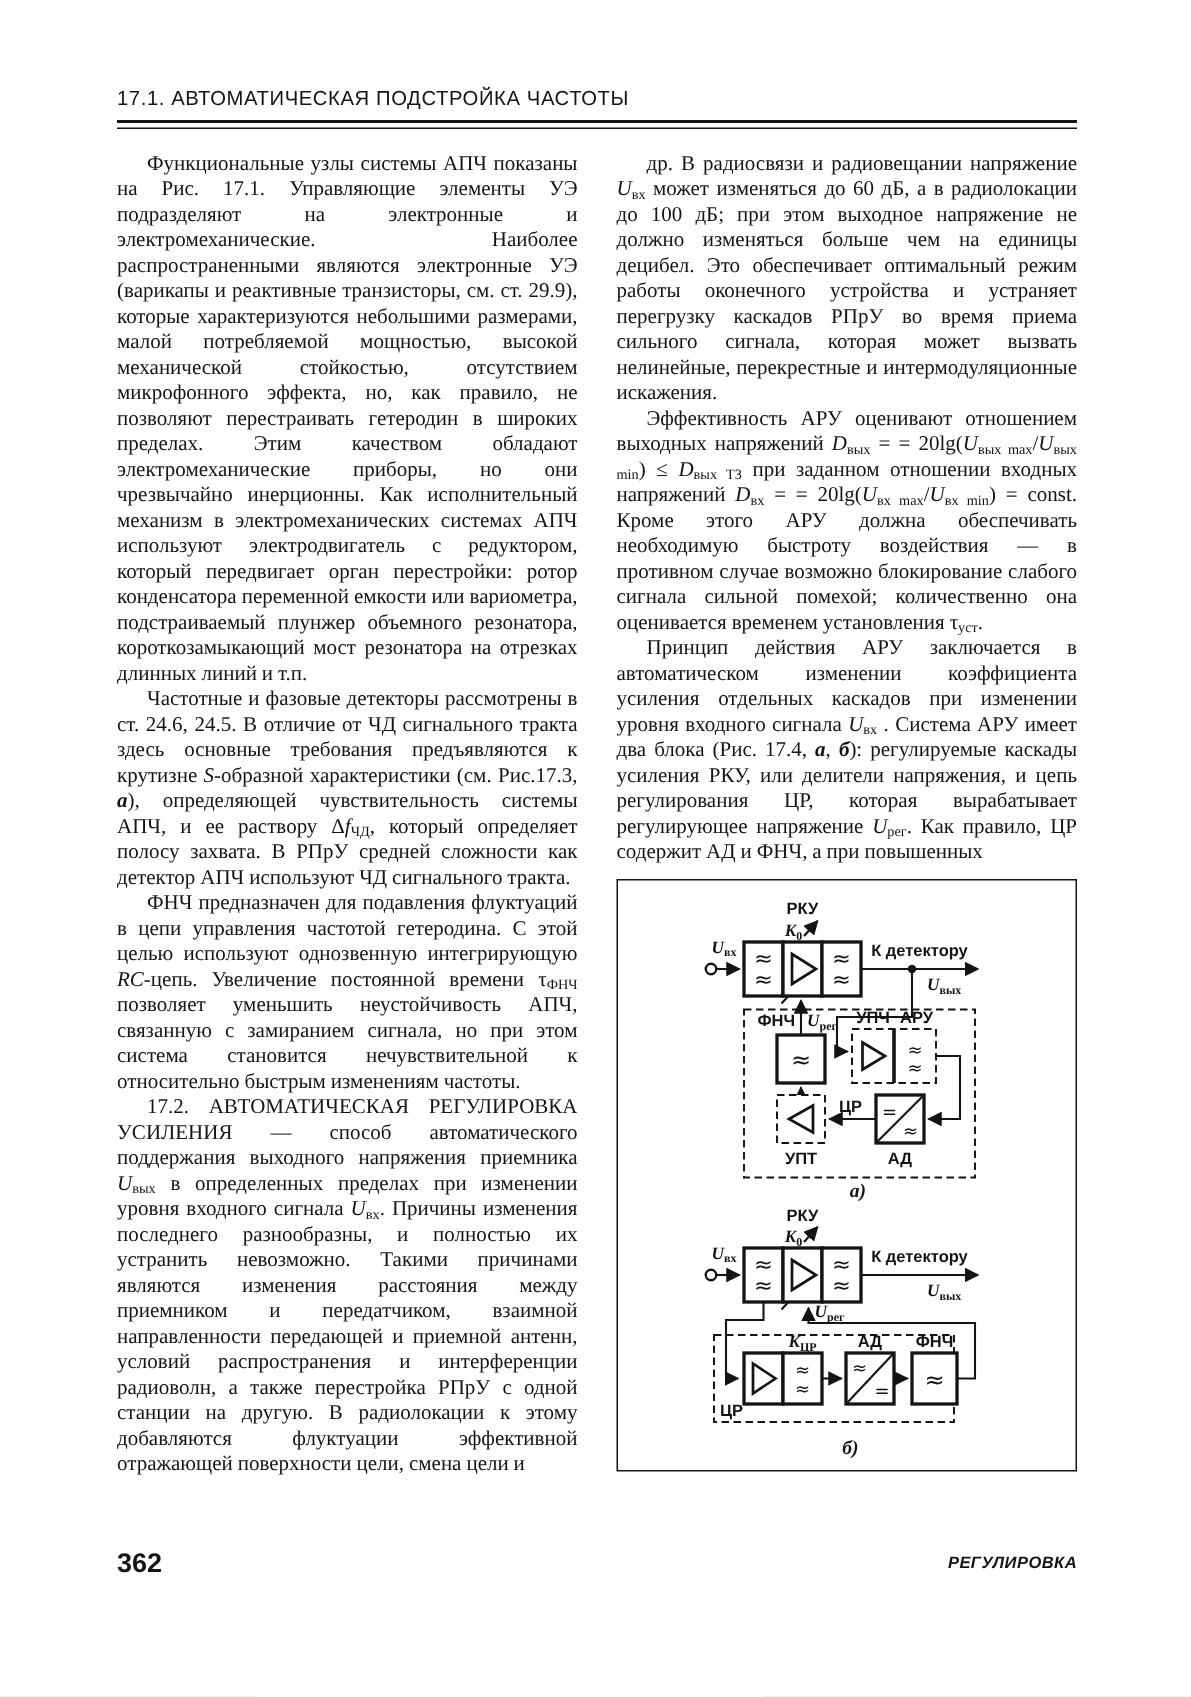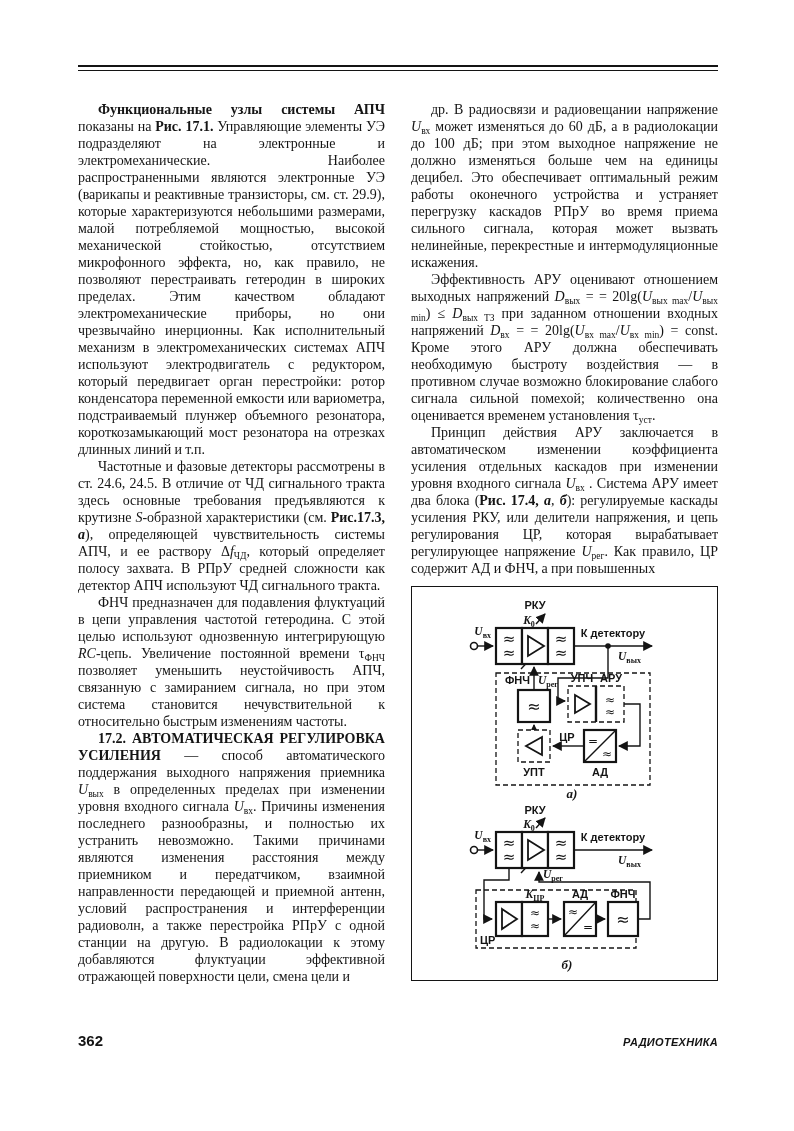--- a/index.html
+++ b/index.html
@@ -6,46 +6,47 @@
   .page{position:relative;width:794px;height:1131px;background:#ffffff;margin:0 auto;
         font-family:"Liberation Serif",serif;color:#141414;overflow:hidden;}
   
   .header{position:absolute;left:78px;right:76px;top:58px;}
   .header-title{font-family:"Liberation Sans",sans-serif;font-size:13.5px;letter-spacing:.4px;color:#141414;}
   .rule{margin-top:7px;border-top:2.4px solid #141414;border-bottom:1.3px solid #141414;height:2.6px;}
   
   .columns{position:absolute;top:101px;left:78px;width:640px;display:flex;gap:26px;}
   .col{width:307px;font-size:14px;line-height:17px;text-align:justify;}
   .col p{margin:0;text-indent:20px;word-spacing:-0.2px;}
-  .run-b{font-weight:700;}
+  .run-b{font-weight:400;}
   .run-i{font-style:italic;}
   .run-bi{font-weight:700;font-style:italic;}
   .run-sub{font-size:.68em;vertical-align:-0.28em;line-height:0;letter-spacing:0;}
   
   .figure{margin-top:9px;border:1.6px solid #141414;padding:7px 0 6px;background:#fff;}
   .figure svg{display:block;width:100%;height:auto;}
   .caption{text-align:center;font-weight:700;font-size:15px;margin-top:3px;}
   
   .flab{font-family:"Liberation Sans",sans-serif;font-weight:700;font-size:11px;fill:#141414;}
   .fvar{font-family:"Liberation Serif",serif;font-style:italic;font-weight:700;font-size:11.5px;fill:#141414;}
   .fsub{font-size:8px;font-style:normal;}
   .fsym15{font-family:"DejaVu Sans",sans-serif;font-size:15px;fill:#141414;}
   .fsym12{font-family:"DejaVu Sans",sans-serif;font-size:12px;fill:#141414;}
   .fsym16{font-family:"DejaVu Sans",sans-serif;font-size:16px;fill:#141414;}
   .fsubcap{font-family:"Liberation Serif",serif;font-weight:700;font-style:italic;font-size:13px;fill:#141414;}
   
-  .pagenum{position:absolute;left:78px;top:1032px;font-family:"Liberation Sans",sans-serif;font-weight:700;font-size:15px;}
+  .pagenum{position:absolute;left:78px;top:1032px;font-family:"Liberation Sans",sans-serif;font-weight:700;font-size:18px;}
   .brand{position:absolute;right:76px;top:1036px;font-family:"Liberation Sans",sans-serif;font-weight:700;font-style:italic;font-size:11px;letter-spacing:.3px;}
 </style>
 </head>
 <body>
 
 <div class="page">
 
   <div class="header">
+    <div class="header-title">17.1. АВТОМАТИЧЕСКАЯ ПОДСТРОЙКА ЧАСТОТЫ</div>
     <div class="rule"></div>
   </div>
 
   <div class="columns">
 
     <div class="col">
       <p><span class="run-b">Функциональные узлы системы АПЧ</span><span> показаны на </span><span class="run-b">Рис. 17.1.</span><span> Управляющие элементы УЭ подразделяют на электронные и электромеханические. Наиболее распространенными являются электронные УЭ (варикапы и реактивные транзисторы, см. ст. 29.9), которые характеризуются небольшими размерами, малой потребляемой мощностью, высокой механической стойкостью, отсутствием микрофонного эффекта, но, как правило, не позволяют перестраивать гетеродин в широких пределах. Этим качеством обладают электромеханические приборы, но они чрезвычайно инерционны. Как исполнительный механизм в электромеханических системах АПЧ используют электродвигатель с редуктором, который передвигает орган перестройки: ротор конденсатора переменной емкости или вариометра, подстраиваемый плунжер объемного резонатора, короткозамыкающий мост резонатора на отрезках длинных линий и т.п.</span></p>
       <p><span>Частотные и фазовые детекторы рассмотрены в ст. 24.6, 24.5. В отличие от ЧД сигнального тракта здесь основные требования предъявляются к крутизне </span><span class="run-i">S</span><span>-образной характеристики (см. </span><span class="run-b">Рис.17.3,</span><span> </span><span class="run-bi">а</span><span>), определяющей чувствительность системы АПЧ, и ее раствору Δ</span><span class="run-i">f</span><span class="run-sub">ЧД</span><span>, который определяет полосу захвата. В РПрУ средней сложности как детектор АПЧ используют ЧД сигнального тракта.</span></p>
       <p><span>ФНЧ предназначен для подавления флуктуаций в цепи управления частотой гетеродина. С этой целью используют однозвенную интегрирующую </span><span class="run-i">RC</span><span>-цепь. Увеличение постоянной времени τ</span><span class="run-sub">ФНЧ</span><span> позволяет уменьшить неустойчивость АПЧ, связанную с замиранием сигнала, но при этом система становится нечувствительной к относительно быстрым изменениям частоты.</span></p>
       <p><span class="run-b">17.2. АВТОМАТИЧЕСКАЯ РЕГУЛИРОВКА УСИЛЕНИЯ</span><span> — способ автоматического поддержания выходного напряжения приемника </span><span class="run-i">U</span><span class="run-sub">вых</span><span> в определенных пределах при изменении уровня входного сигнала </span><span class="run-i">U</span><span class="run-sub">вх</span><span>. Причины изменения последнего разнообразны, и полностью их устранить невозможно. Такими причинами являются изменения расстояния между приемником и передатчиком, взаимной направленности передающей и приемной антенн, условий распространения и интерференции радиоволн, а также перестройка РПрУ с одной станции на другую. В радиолокации к этому добавляются флуктуации эффективной отражающей поверхности цели, смена цели и</span></p>
@@ -199,14 +200,14 @@
           <text class="flab" x="211" y="96" text-anchor="middle">ФНЧ</text>
 
           <text class="fsubcap" x="155" y="167" text-anchor="middle">б)</text>
         </svg>
 
       </div>
     </div>
   </div>
 
   <div class="pagenum">362</div>
-  <div class="brand">РАДИОТЕХНИКА</div>
+  <div class="brand">РЕГУЛИРОВКА</div>
 </div>
 
 </body></html>

